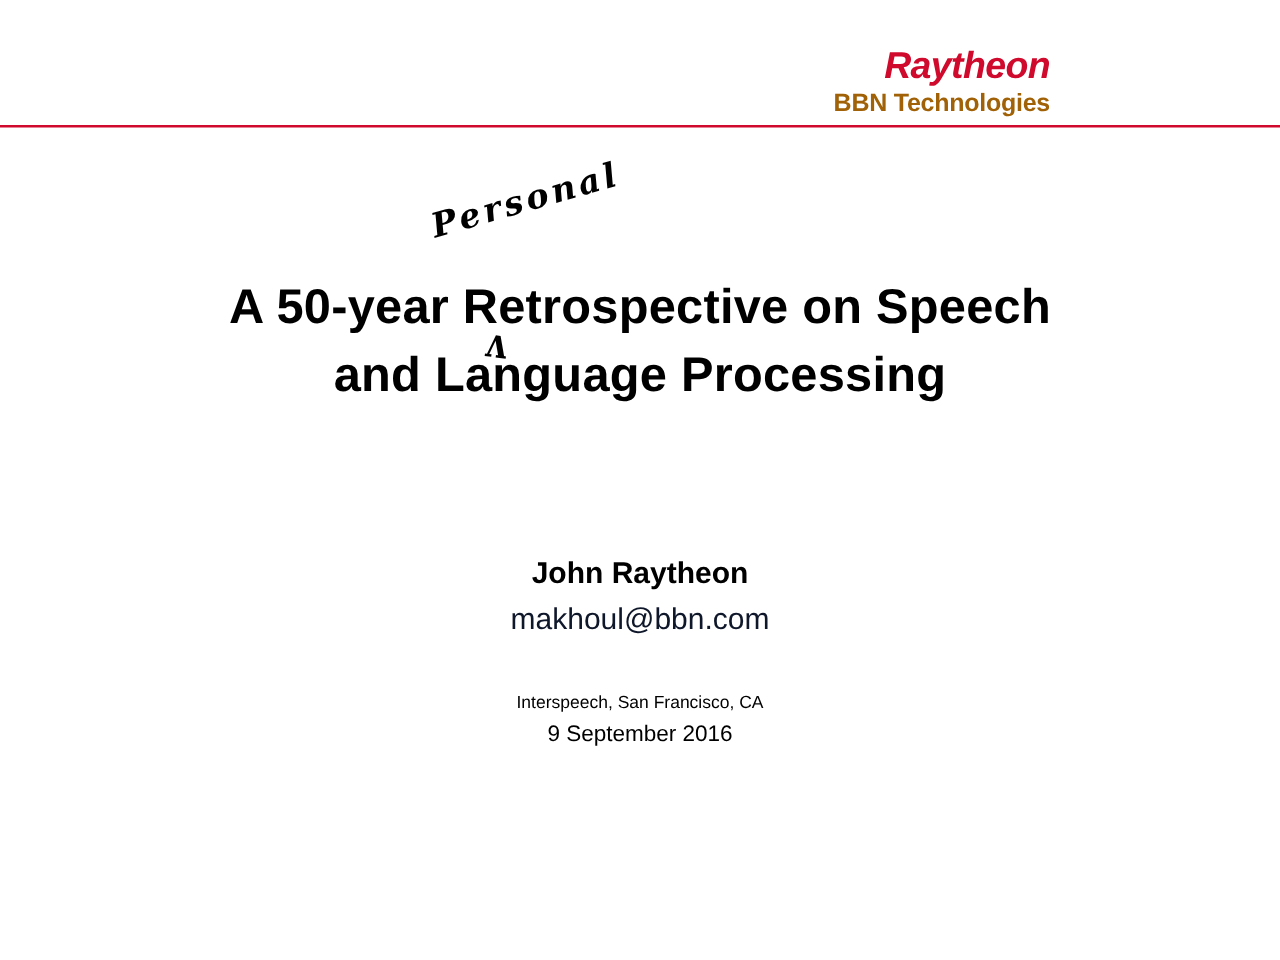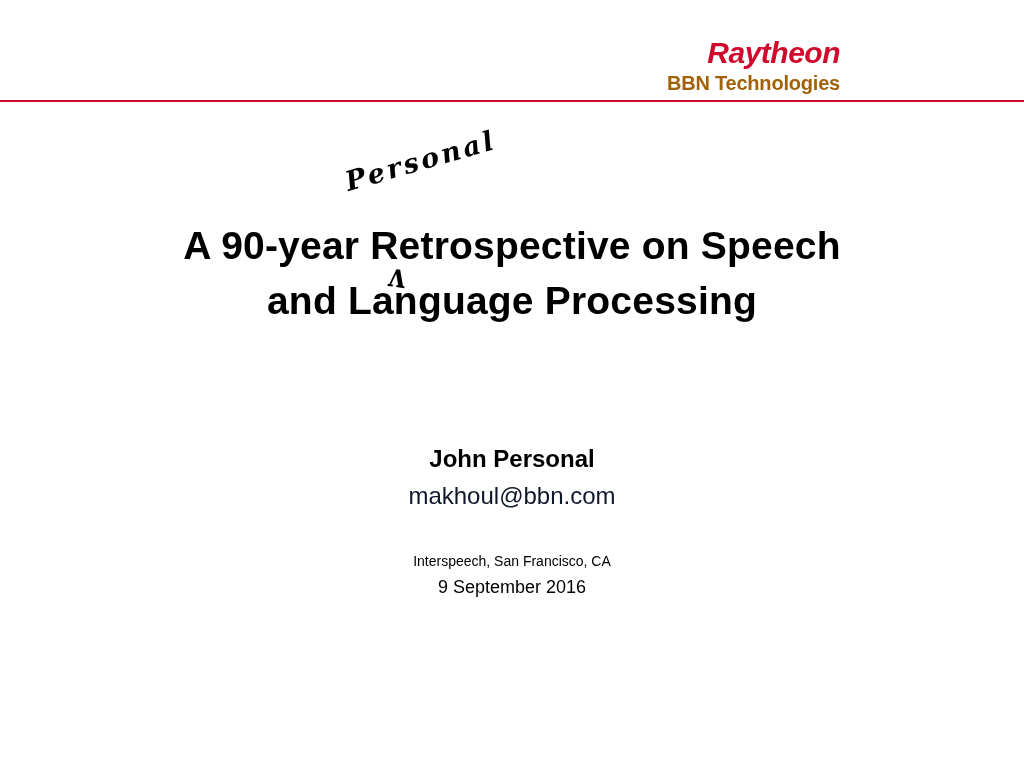--- a/index.html
+++ b/index.html
@@ -139,28 +139,28 @@
 
   <div class="logo-block">
     <span class="logo-raytheon">Raytheon</span>
     <span class="logo-bbn">BBN Technologies</span>
   </div>
 
   <div class="header-rule"></div>
 
   <div class="title-area">
     <div class="title-line title-line-1">
-      <span>A 90-year  Retrospective on Speech</span>
+      <span>A 50-year  Retrospective on Speech</span>
       <span class="insert-word">Personal</span>
       <span class="insert-caret">ʌ</span>
     </div>
     <div class="title-line">and Language Processing</div>
   </div>
 
   <div class="meta-area">
-    <div class="author-name">John Personal</div>
+    <div class="author-name">John Raytheon</div>
     <div class="author-email">makhoul@bbn.com</div>
     <div class="spacer-line"></div>
     <div class="venue">Interspeech, San Francisco, CA</div>
     <div class="date">9 September 2016</div>
   </div>
 
 </div>
 
 </body></html>

